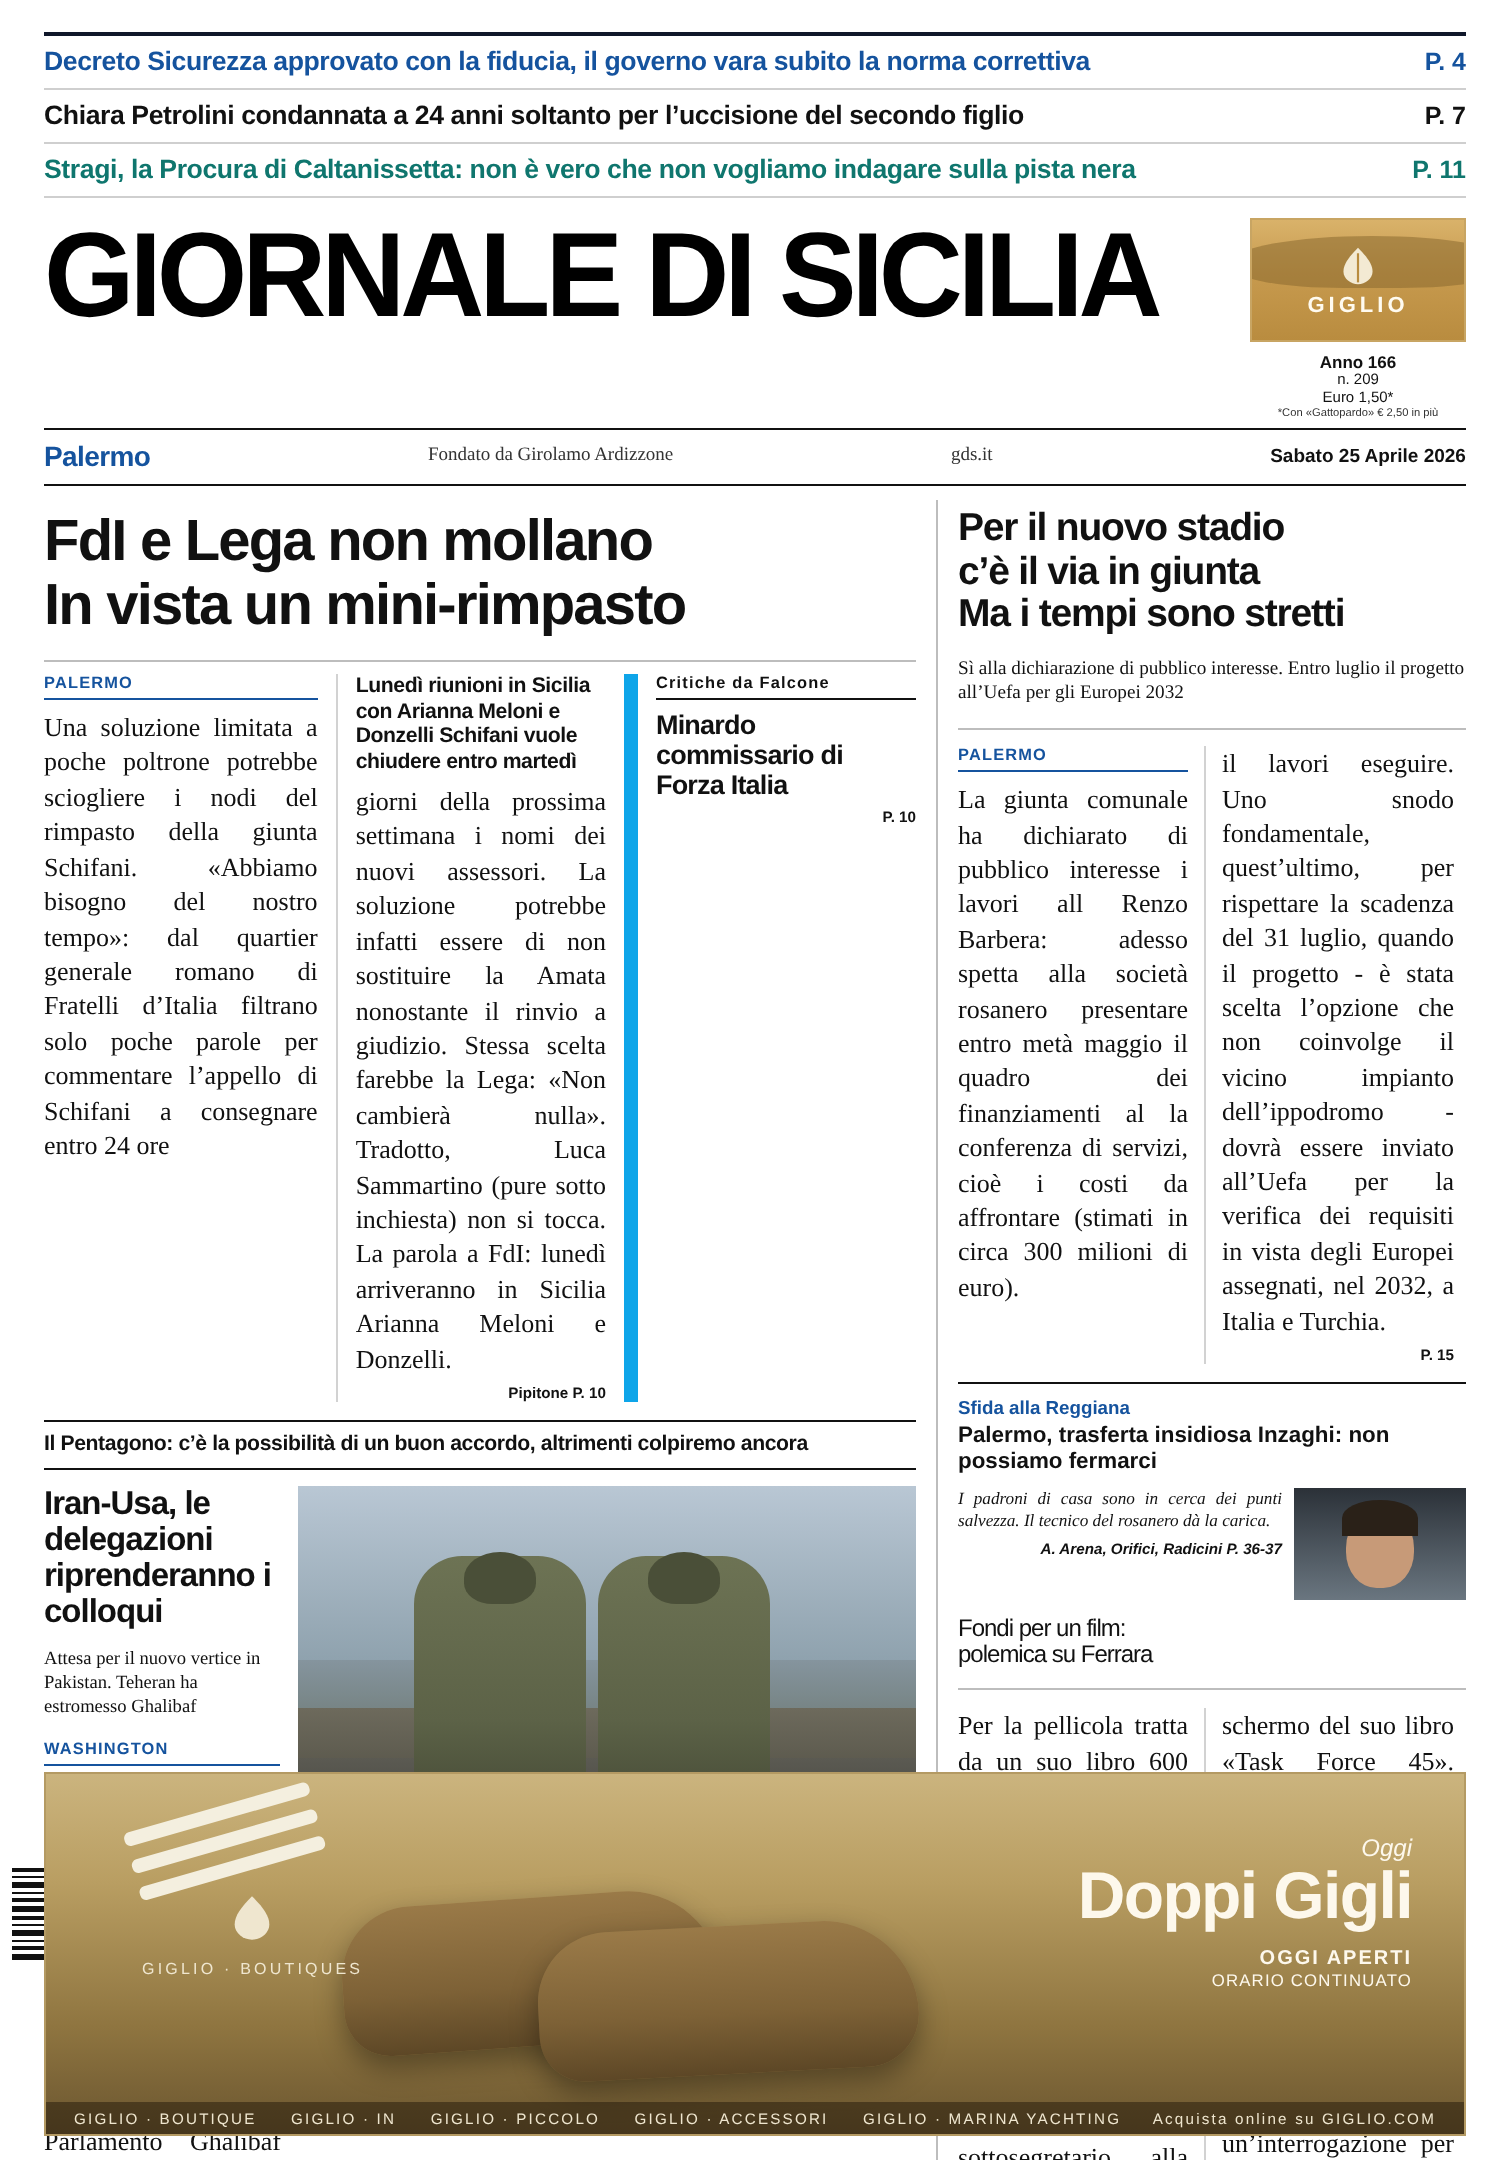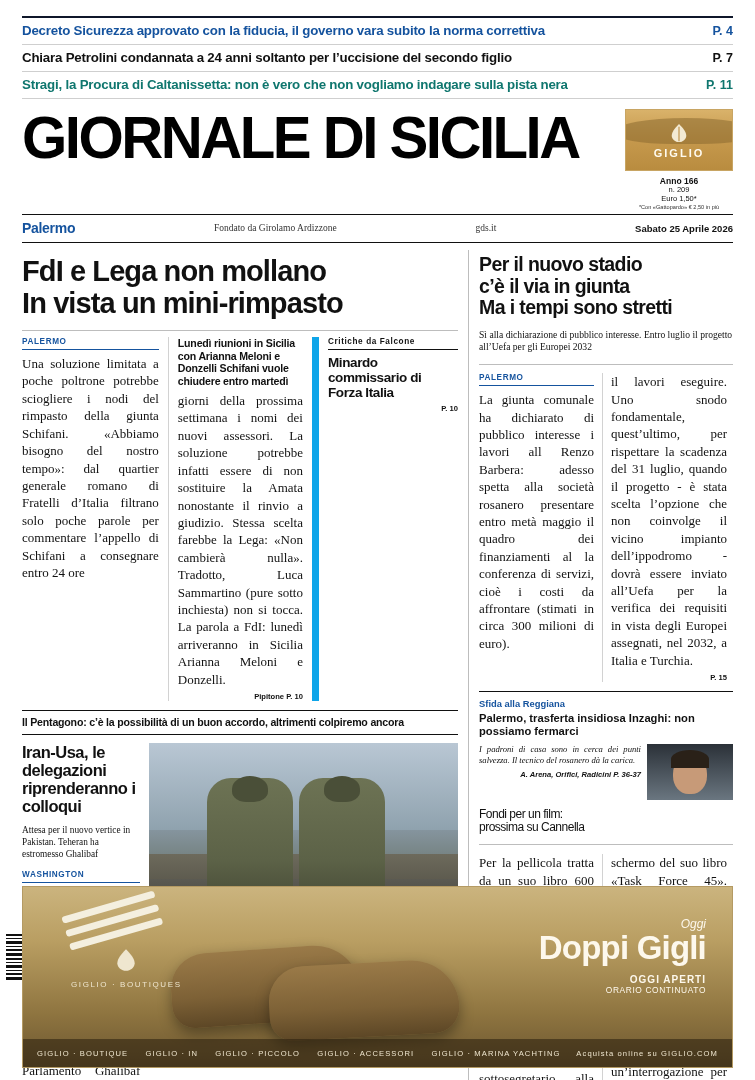--- a/index.html
+++ b/index.html
@@ -223,21 +223,21 @@
   .ad .stripes { position:absolute; top:16px; left:42px; width:96px; height:40px; transform: rotate(-16deg); }
   .ad .stripes i { display:block; width:96px; height:7px; background:#f4efdf; margin-bottom:7px; border-radius:3px; }
   .ad-left-logo { position:absolute; left: 48px; bottom: 78px; text-align:center; color:#efe6cf; }
   .ad-left-logo .lw { font-family:"Liberation Sans", sans-serif; font-size:8px; letter-spacing:1.6px; margin-top:4px; }
   .ad-right { position:absolute; right: 26px; top: 30px; text-align:right; color:#fdf8ec; }
   .ad-right .o1 { font-family:"Liberation Sans", sans-serif; font-size:12px;font-style:italic; }
   .ad-right .o2 { font-family:"Liberation Sans", sans-serif; font-weight:bold; font-size:33px; letter-spacing:-0.8px; line-height:1.05; }
   .ad-right .o3 { font-family:"Liberation Sans", sans-serif; font-weight:bold; font-size:10px; letter-spacing:1px; margin-top:8px; }
   .ad-right .o4 { font-family:"Liberation Sans", sans-serif; font-size:8.4px; letter-spacing:.6px; }
   .ad-bottom {
-    position:absolute; left:0; right:0; bottom:0; height:28px;
+    position:absolute; left:0; right:0; bottom:0; height:16px;
     background: rgba(40,30,12,.55);
     display:flex; align-items:center; justify-content:space-between;
     padding: 0 14px;
     font-family:"Liberation Sans", sans-serif; font-size:7.6px; letter-spacing:1.1px; color:#efe6cf;
   }
   .ad-bottom .links span { margin-right: 14px; }
 
   
   .barcode { position:absolute; left: 6px; bottom: 76px; width: 16px; height: 70px; }
   .barcode i { display:block; width:100%; border-top: 2px solid #111; margin-bottom:2px; }
@@ -385,21 +385,21 @@
           </div>
           <div class="reg-photo">
             <div class="face"></div>
             <div class="hair"></div>
           </div>
         </div>
       </div>
 
       <div class="cannella-head">
         <div>Fondi per un film:</div>
-        <div>prossima su Cannella</div>
+        <div>polemica su Ferrara</div>
       </div>
       <div class="rule-thin"></div>
 
       <div class="cann-cols">
         <div class="cc1">
           <div class="body-txt" style="margin-bottom:6px;">Per la pellicola tratta da un suo libro 600 mila euro. Pd e M5S all’attacco</div>
           <div class="kicker">PALERMO</div>
           <div class="body-txt">Un finanziamento da 600 mila euro da parte del ministero della Cultura per il film tratto da un suo romanzo. A 48 ore dalla nomina a sottosegretario alla Cultura, Giampiero Cannella finisce già al centro delle polemiche per l’adattamento sul grande</div>
         </div>
         <div class="cc2">

